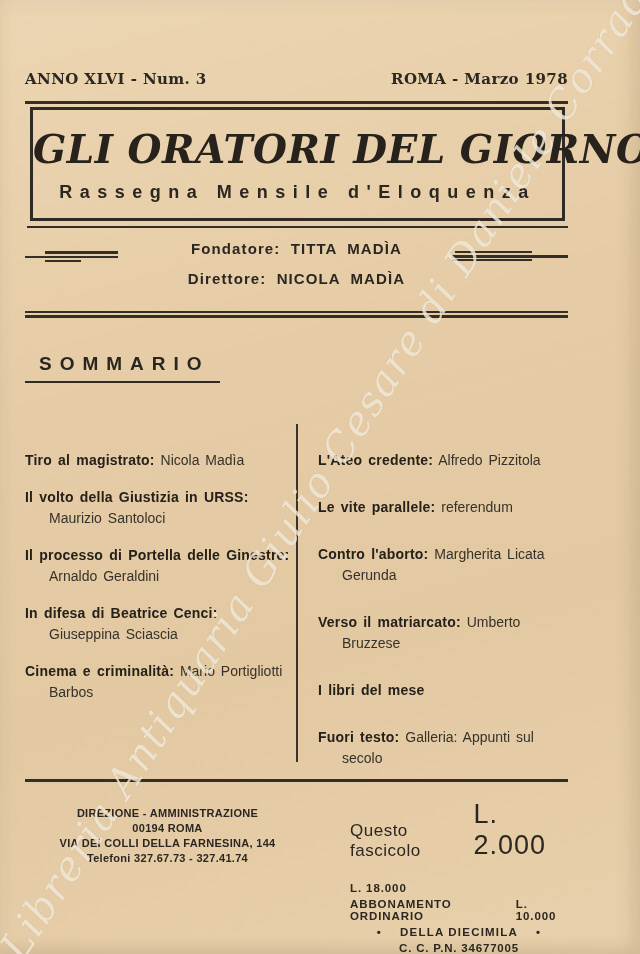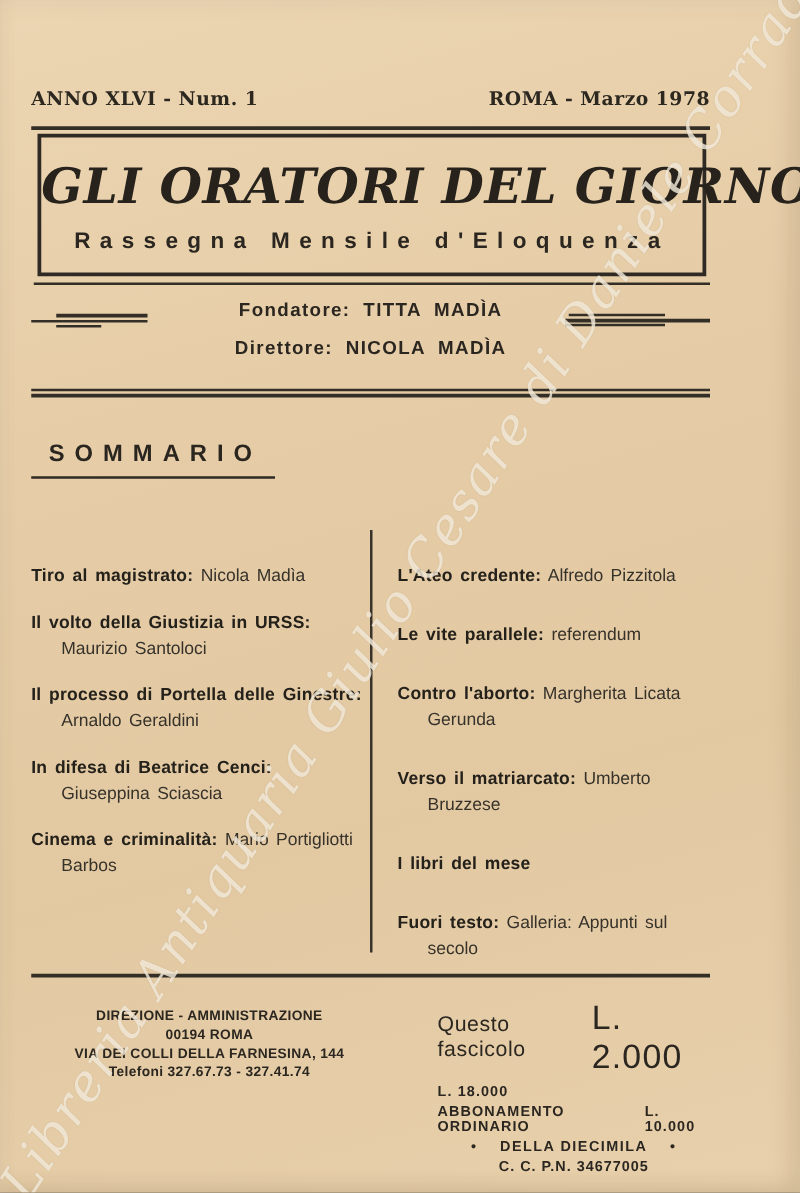--- a/index.html
+++ b/index.html
@@ -47,21 +47,21 @@
   .toc-right{left:318px;width:252px;}
   .toc-entry{margin:0;font-size:14px;line-height:21px;word-spacing:2px;color:#36322a;
     padding-left:24px;text-indent:-24px;}
   .toc-left  .toc-entry{margin-bottom:16px;}
   .toc-right .toc-entry{margin-bottom:26px;}
   .toc-entry b{color:#24201a;letter-spacing:.2px;}
   
   .footer-left{top:806px;left:45px;width:245px;text-align:center;font-weight:bold;
     font-size:11px;line-height:15px;letter-spacing:.3px;color:#2b2720;}
   .footer-right{top:799px;left:350px;width:218px;color:#2b2720;}
-  .price-row{display:flex;justify-content:space-between;align-items:center;margin-bottom:7px;}
+  .price-row{display:flex;justify-content:space-between;align-items:flex-end;margin-bottom:21px;}
   .price-label{font-size:17px;letter-spacing:.5px;word-spacing:4px;}
   .price-value{font-size:27px;letter-spacing:1px;}
   .sub-row{display:flex;justify-content:space-between;font-weight:bold;font-size:11.5px;
     letter-spacing:.9px;margin-bottom:4px;}
   .lire-row{display:flex;justify-content:center;gap:18px;font-weight:bold;font-size:11.5px;
     letter-spacing:1.2px;margin-top:3px;}
   .ccp-row{display:flex;justify-content:center;font-weight:bold;font-size:11.5px;
     letter-spacing:.8px;margin-top:4px;}
   
   .watermark{top:470px;left:-240px;width:1100px;text-align:center;
@@ -70,21 +70,21 @@
     font-size:41px;letter-spacing:1.5px;white-space:nowrap;
     color:rgba(247,240,224,.78);text-shadow:0 0 1px rgba(130,108,75,.25);
     z-index:5;pointer-events:none;}
 </style>
 </head>
 <body>
 
 <div class="page">
 
   <div class="abs issue-row">
-    <span>ANNO XLVI - Num. 1</span>
+    <span>ANNO XLVI - Num. 3</span>
     <span>ROMA - Marzo 1978</span>
   </div>
 
   <div class="abs rule rule-a"></div>
 
   <div class="abs title-box">
     <h1>GLI ORATORI DEL GIORNO</h1>
     <div class="subtitle">Rassegna Mensile d'Eloquenza</div>
   </div>
 

